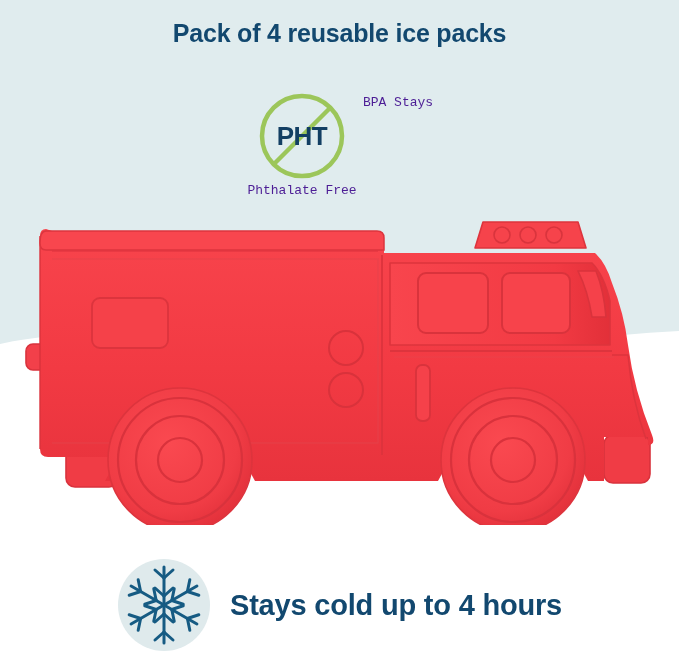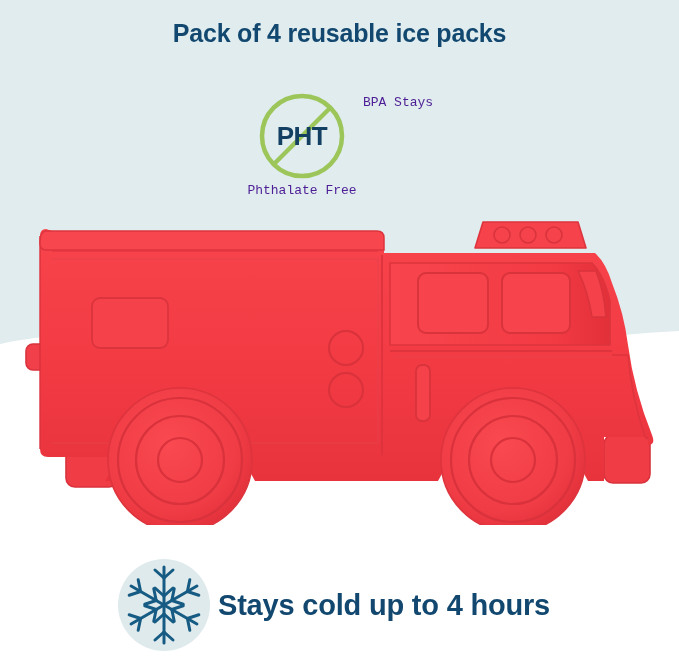--- a/index.html
+++ b/index.html
@@ -98,21 +98,21 @@
     display: flex;
     align-items: center;
   }
   #flake-badge {
     position: relative;
     width: 92px;
     height: 92px;
     flex: none;
   }
   #footer-text {
-    margin-left: 8px;
+    margin-left: 20px;
     font-size: 29px;
     font-weight: bold;
     color: #12486f;
     letter-spacing: -0.2px;
     white-space: nowrap;
   }
 </style>
 </head>
 <body>
 

